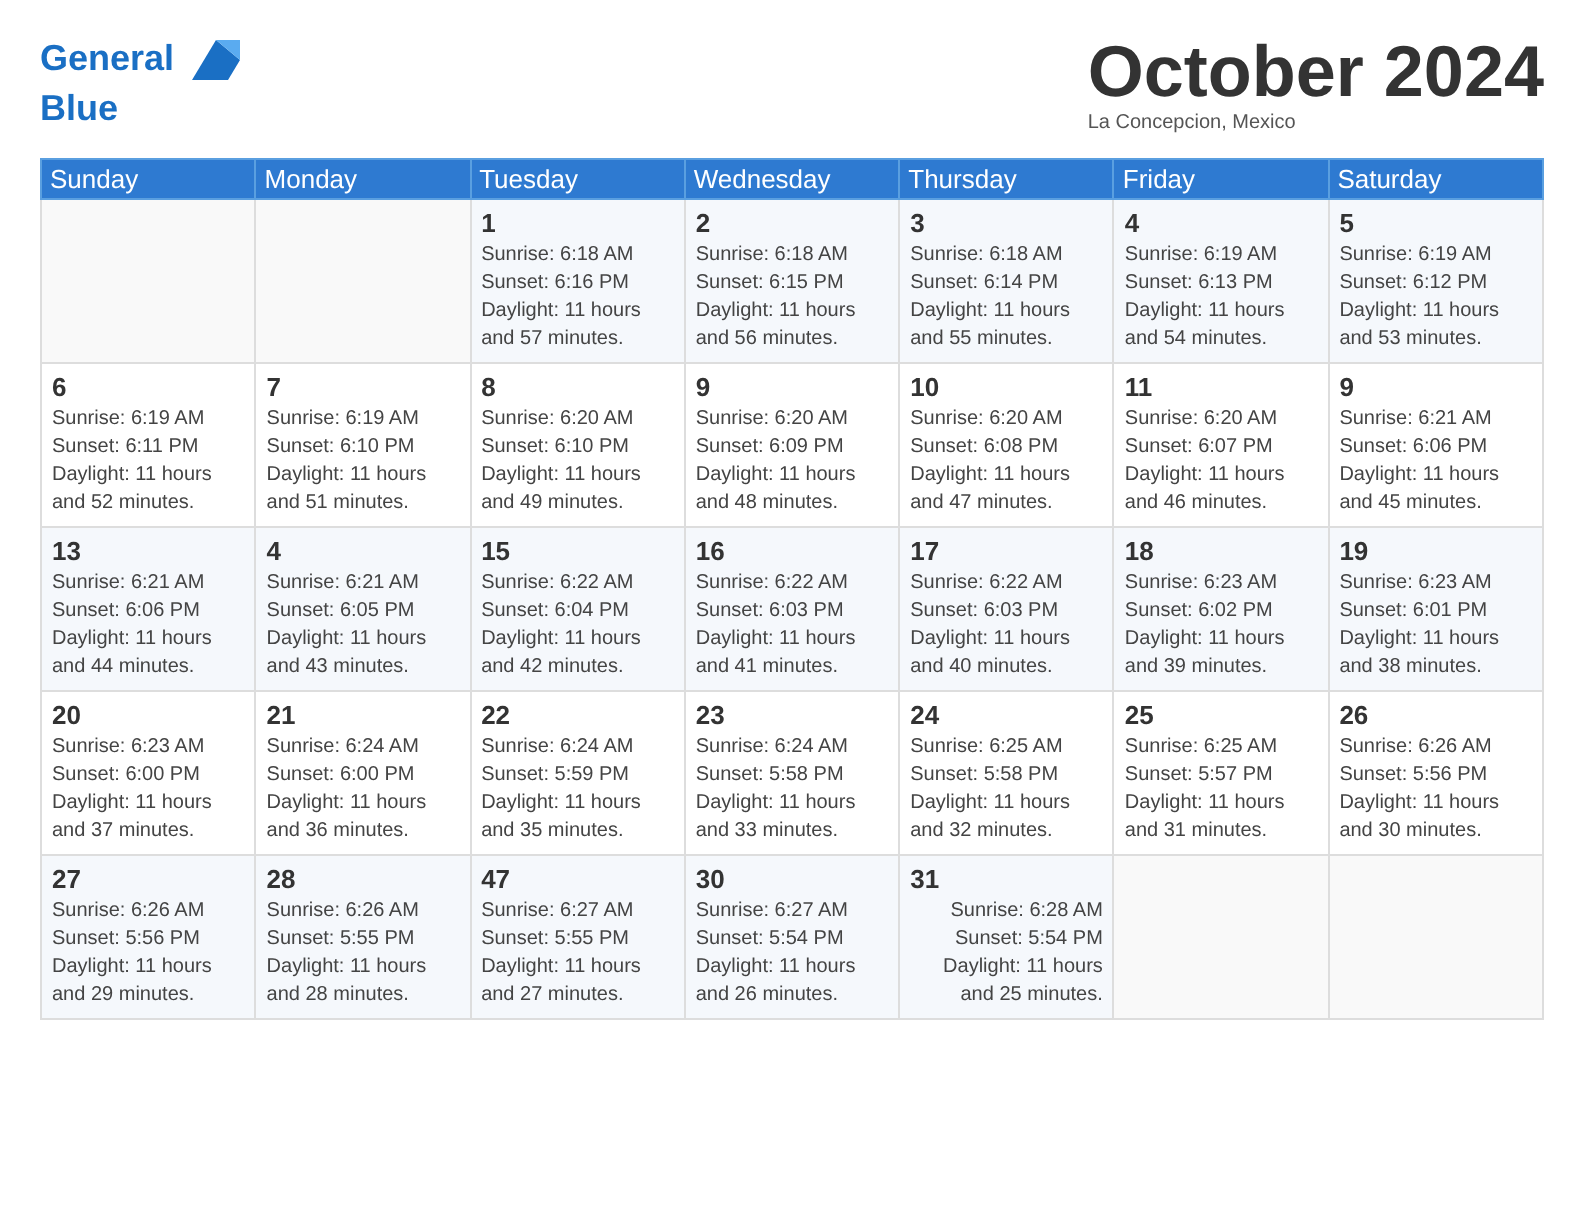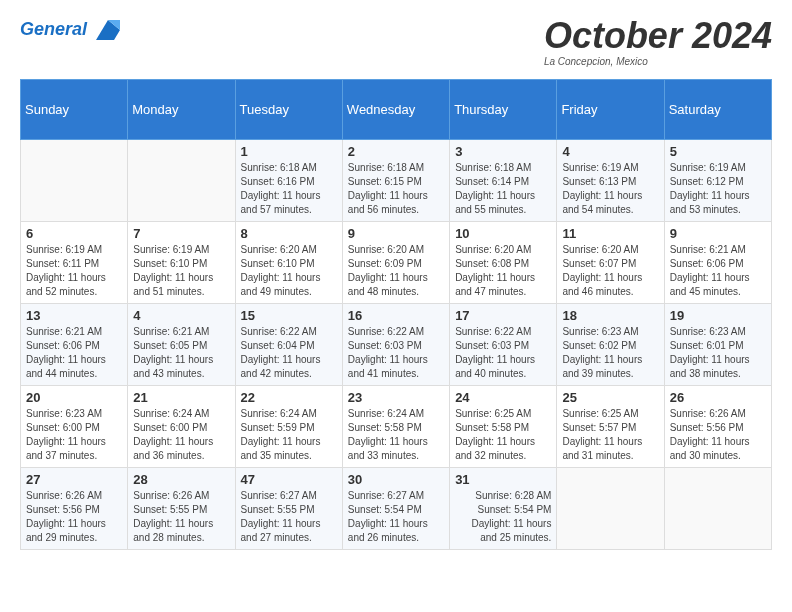--- a/index.html
+++ b/index.html
@@ -8,21 +8,20 @@
       background: #fff;
       width: 792px;
       min-height: 612px;
       padding: 16px 20px;
     }
     .header {
       display: flex;
       justify-content: space-between;
       align-items: flex-start;
       margin-bottom: 12px;
-      font-style: italic;
     }
     .logo {
       display: flex;
       align-items: center;
       gap: 0;
     }
     .logo-text {
       font-size: 18px;
       font-weight: bold;
       color: #333;
@@ -50,21 +49,21 @@
       color: #555;
     }
     table {
       width: 100%;
       border-collapse: collapse;
       font-size: 11px;
     }
     thead tr th {
       background-color: #2e7ad1;
       color: #fff;
-      padding: 22px 4px;
+      padding: 2px 4px;
       text-align: left;
       font-size: 13px;
       font-weight: normal;
       border: 1px solid #5a9fe0;
     }
     tbody tr td {
       vertical-align: top;
       padding: 4px 5px;
       border: 1px solid #ddd;
       min-height: 80px;
@@ -98,20 +97,21 @@
 <div class="header">
   <div class="logo">
     <div>
       <div class="logo-text">
         <span>General</span>
         <svg class="logo-icon" viewBox="0 0 28 28" xmlns="http://www.w3.org/2000/svg" style="display:inline;vertical-align:middle;margin-left:2px;">
           <polygon points="2,24 14,4 26,14 20,24" fill="#1a6fc4"></polygon>
           <polygon points="14,4 26,14 26,4" fill="#5aabf0"></polygon>
         </svg>
       </div>
+      <div class="logo-text" style="color:#1a6fc4;">Blue</div>
     </div>
   </div>
   <div class="title-block">
     <div class="month-title">October 2024</div>
     <div class="location">La Concepcion, Mexico</div>
   </div>
 </div>
 
 <table>
   <thead>

